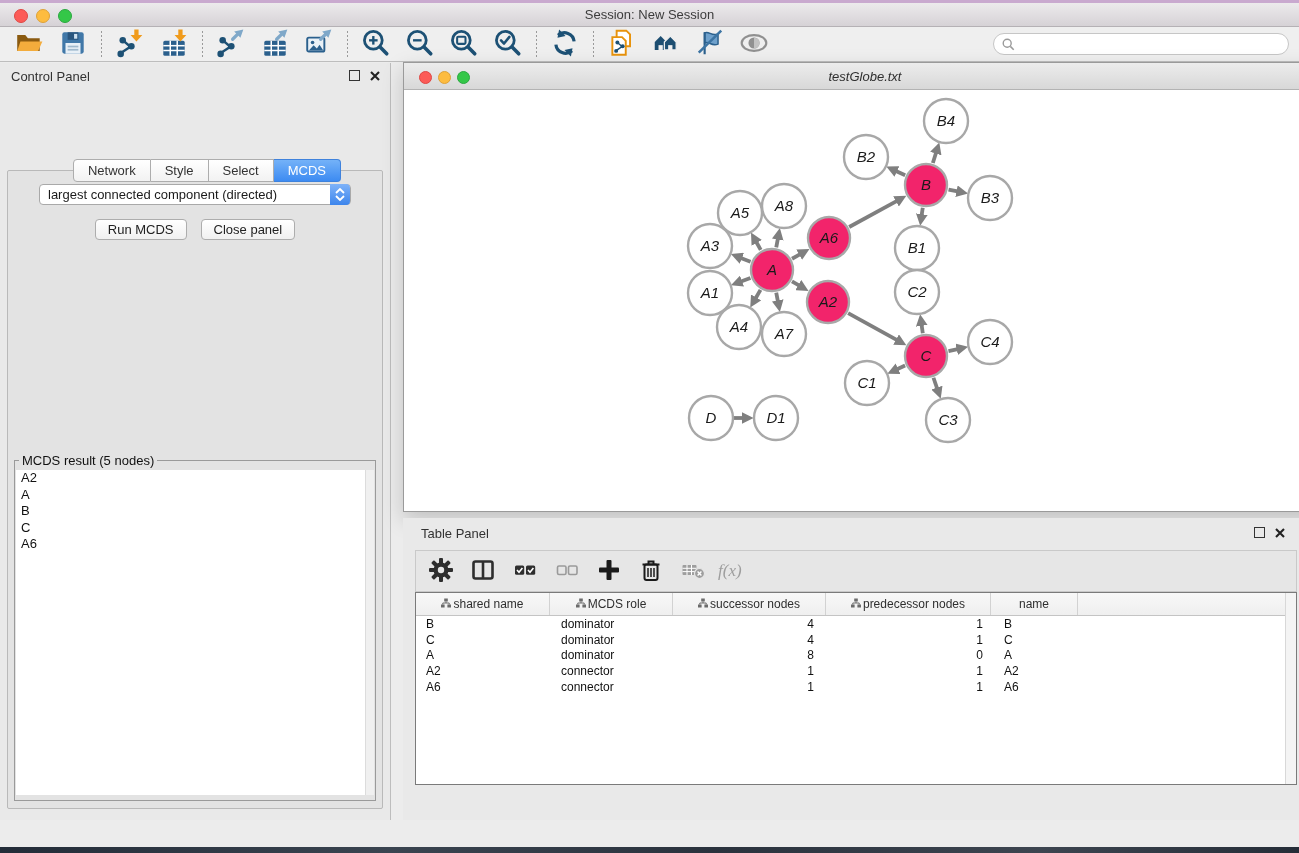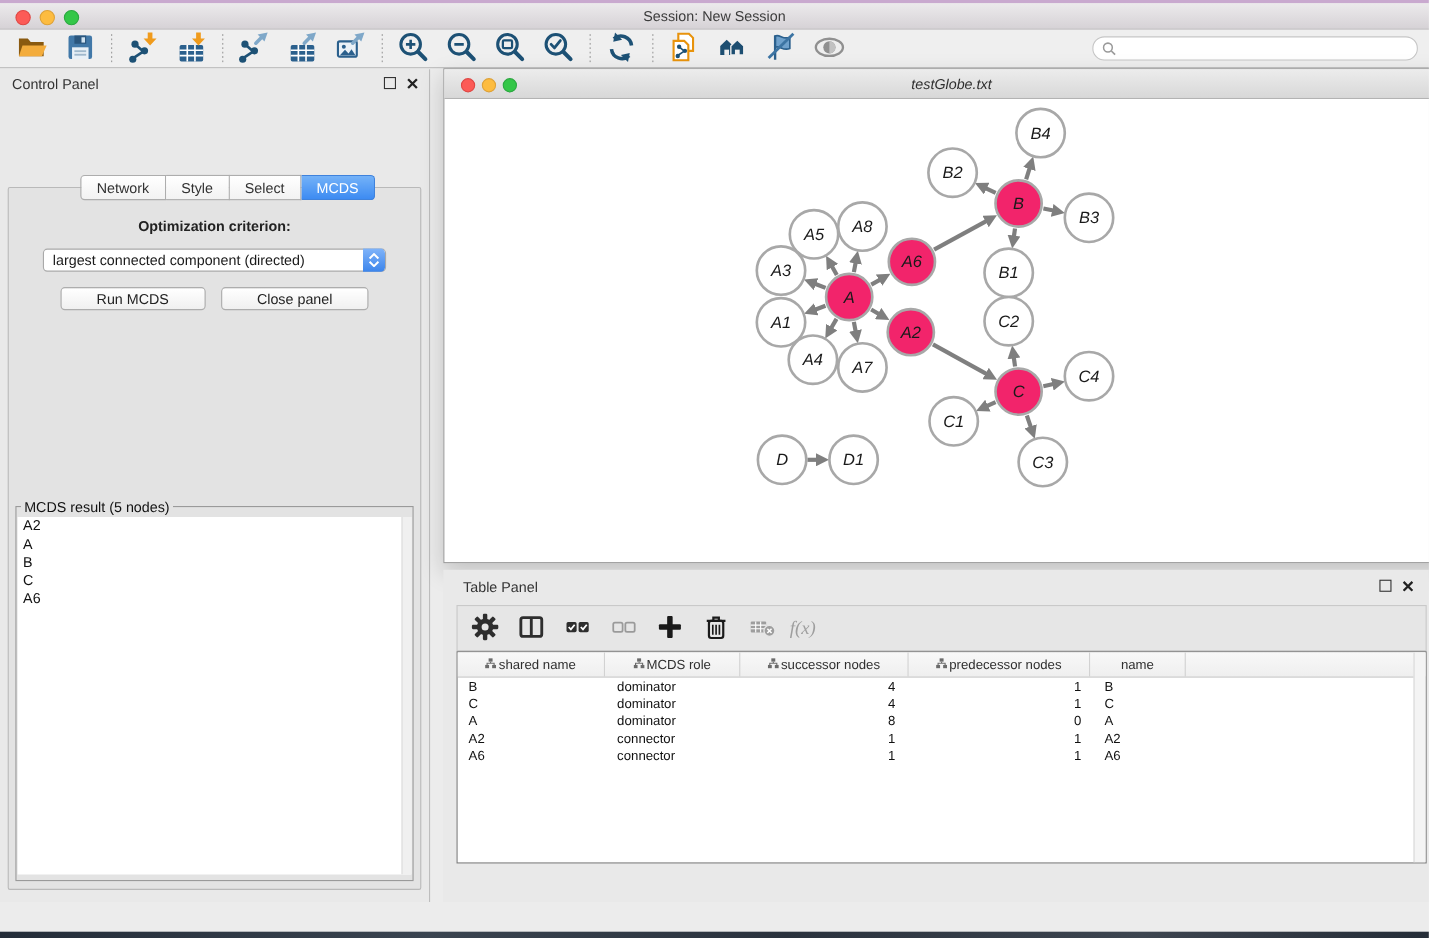--- a/index.html
+++ b/index.html
@@ -48,21 +48,21 @@
   .seg:last-child{border-radius:0 4px 4px 0;}
   .seg.active{background:linear-gradient(#74B2F8,#3D8BF2);color:#fff;border-color:#3F82DC;}
   .opt-label{margin-top:27px;text-align:center;font-size:13px;color:#222;font-weight:bold;}
   .dropdown{margin:13px auto 0;width:312px;height:21px;background:#fff;border:1px solid #A9A9A9;
     border-radius:4px;position:relative;box-sizing:border-box;cursor:pointer;}
   .dropdown .dd-text{position:absolute;left:8px;top:2px;font-size:13px;color:#1A1A1A;}
   .dd-step{position:absolute;right:0;top:-1px;bottom:-1px;width:20px;border-radius:0 4px 4px 0;
     background:linear-gradient(#7FB3F9,#3C85EC);display:flex;flex-direction:column;
     align-items:center;justify-content:center;gap:1px;}
   .btn-row{margin-top:14px;display:flex;justify-content:center;gap:14px;}
-  .aqua-btn{height:21px;padding:0 32px;font-size:13px;color:#222;background:linear-gradient(#FFFFFF,#F0F0F0);
+  .aqua-btn{height:21px;padding:0 12px;font-size:13px;color:#222;background:linear-gradient(#FFFFFF,#F0F0F0);
     border:1px solid #ADADAD;border-radius:4px;cursor:pointer;font-family:"Liberation Sans",sans-serif;}
   .mcds-fs{position:absolute;left:6px;right:6px;bottom:7px;height:346px;border:1px solid #9A9A9A;
     margin:0;padding:0;}
   .mcds-fs legend{font-size:13px;color:#111;margin-left:4px;padding:0 3px;}
   .mcds-list{position:absolute;left:1px;right:1px;top:2px;bottom:1px;background:#fff;overflow:hidden;}
   .mcds-scroll{position:absolute;right:0;top:0;bottom:0;width:8px;background:#F0F0F0;border-left:1px solid #DCDCDC;}
   .mcds-item{font-size:13px;color:#111;line-height:16.5px;padding-left:5px;}
   
   .nw{position:absolute;left:403px;top:62px;width:924px;height:450px;background:#fff;
     border:1px solid #9A9A9A;box-sizing:border-box;box-shadow:0 8px 20px rgba(0,0,0,0.18);font-style:italic;}
@@ -312,21 +312,20 @@
         </svg>
       </span>
     </div>
     <div class="tabs-row" id="cp-tabs">
         <div class="seg">Network</div>
         <div class="seg">Style</div>
         <div class="seg">Select</div>
         <div class="seg active">MCDS</div>
       </div>
     <div class="cp-pane">
-      <div class="opt-label">Optimization criterion:</div>
       <div class="dropdown">
         <span class="dd-text">largest connected component (directed)</span>
         <span class="dd-step">
           <svg width="10" height="6" viewBox="0 0 10 6">
               <path d="M1 5 L5 1 L9 5" fill="none" stroke="#fff" stroke-width="1.8"></path>
             </svg>
           <svg width="10" height="6" viewBox="0 0 10 6">
               <path d="M1 1 L5 5 L9 1" fill="none" stroke="#fff" stroke-width="1.8"></path>
             </svg>
         </span>

